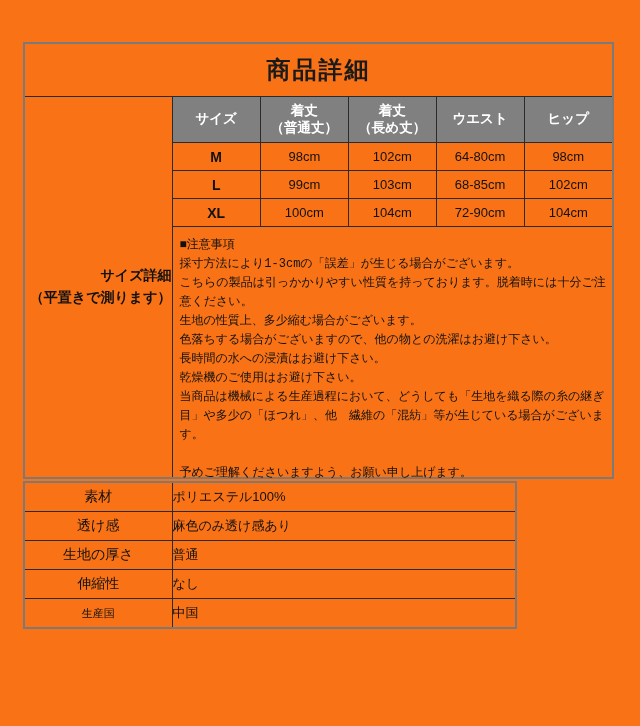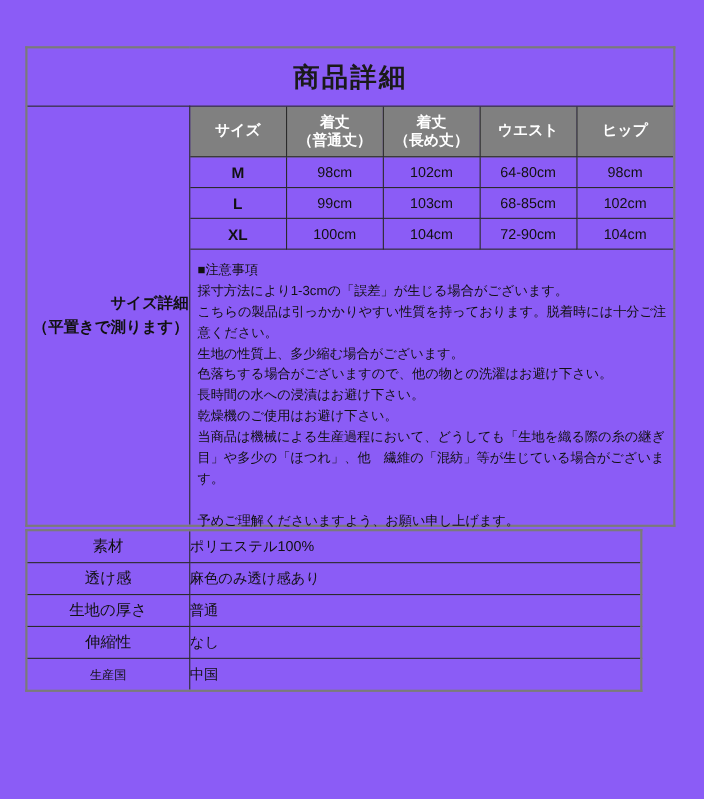--- a/index.html
+++ b/index.html
@@ -8,21 +8,21 @@
     background: #ffffff;
     width: 640px;
     height: 726px;
     font-family: "Liberation Sans", sans-serif;
     color: #000000;
   }
   .canvas {
     position: relative;
     width: 640px;
     height: 726px;
-    background: #8b5cf6;
+    background: #f97316;
     overflow: hidden;
   }
 
   
   table { border-collapse: collapse; }
   .top-table {
     position: absolute;
     left: 23px;
     top: 42px;
     width: 591px;
@@ -87,34 +87,35 @@
     font-size: 13px;
     height: 27px;
     color: #111111;
   }
 
   
   .notes {
     box-sizing: border-box;
     height: 250px;
     padding: 9px 6px 0 7px;
+    font-family: Liberation Mono, monospace;
   }
   .note-line {
     font-size: 12px;
     line-height: 19px;
     min-height: 19px;
     color: #111111;
   }
 
   
   .spec-table {
     position: absolute;
     left: 23px;
     top: 481px;
-    width: 561px;
+    width: 494px;
     table-layout: fixed;
     border: 2px solid #7a7a7a;
   }
   .spec-table td {
     border: 1px solid #2b2b2b;
     vertical-align: middle;
     padding: 0;
     height: 28px;
   }
   .spec-label-cell {

